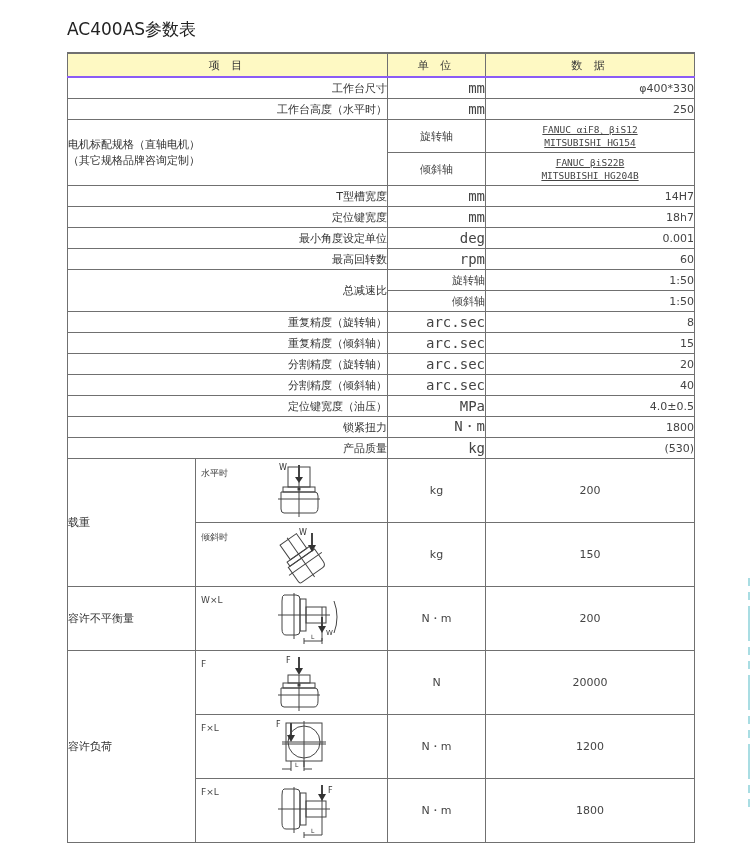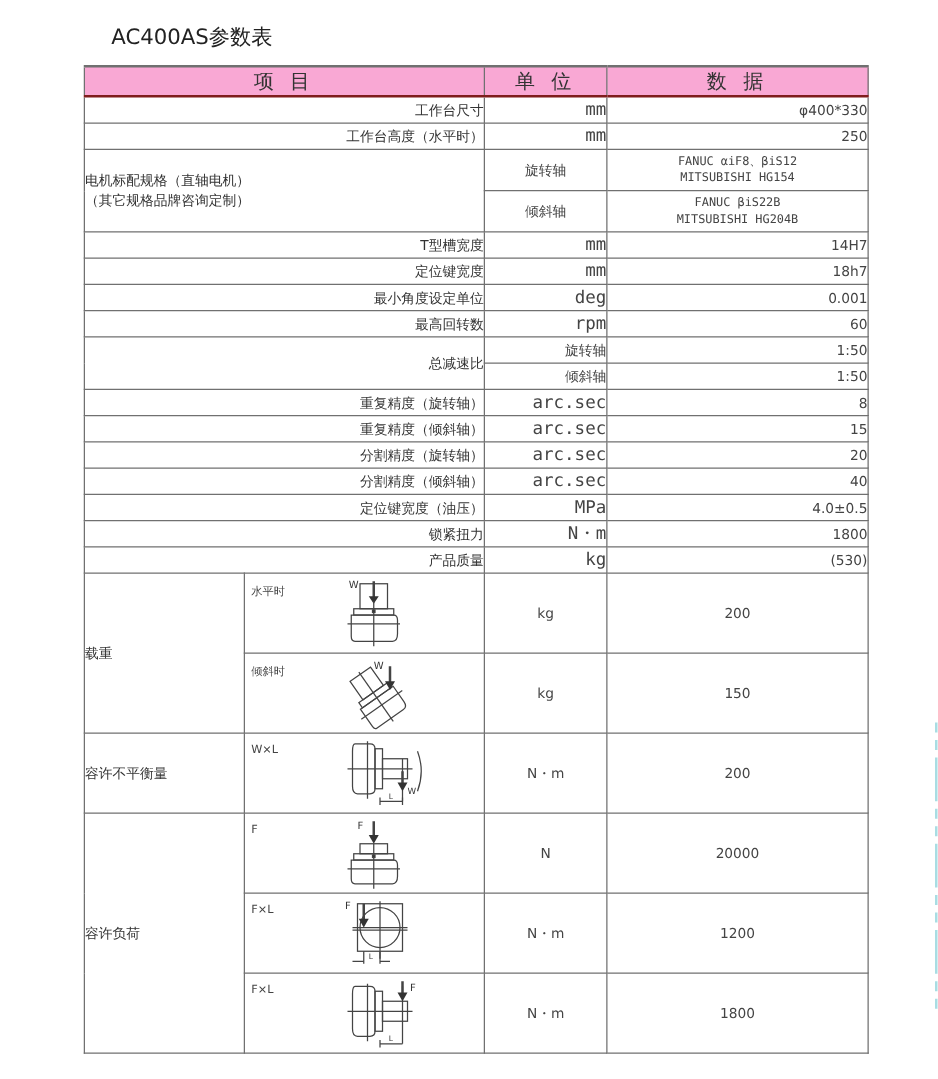--- a/index.html
+++ b/index.html
@@ -1,28 +1,28 @@
 <!DOCTYPE html>
 <html><head>
 <meta charset="utf-8">
 <style>
   html, body { margin: 0; padding: 0; background: #ffffff; }
   body { width: 750px; height: 863px; position: relative; overflow: hidden;
          font-family: "DejaVu Sans", "Liberation Sans", sans-serif; color: #333; }
   .title { position: absolute; left: 67px; top: 18px; font-size: 17px; color: #222;
-           font-family: "DejaVu Sans", sans-serif; letter-spacing: 0px; margin-left: 22px; }
+           font-family: "DejaVu Sans", sans-serif; letter-spacing: 0px; }
   table.spec { position: absolute; left: 67px; top: 52px; width: 627px;
                border-collapse: collapse; table-layout: fixed; font-size: 11px; }
   table.spec td, table.spec th { border: 1px solid #707070; padding: 0; }
-  table.spec th { background: #f9a8d4; font-weight: normal; height: 22px; font-size: 16px;
-                  letter-spacing: 4px; color: #333; border-bottom: 2px solid #7f1d1d; border-top: 2px solid #707070; }
+  table.spec th { background: #fef9c3; font-weight: normal; height: 22px; font-size: 11px;
+                  letter-spacing: 4px; color: #333; border-bottom: 2px solid #8b5cf6; border-top: 2px solid #707070; }
   td.item { padding-left: 5px; text-align: left; color: #333; }
   td.unit, td.val { text-align: center; color: #444; }
   td.unit.small { font-size: 14px; font-family: "DejaVu Sans Mono", monospace; }
-  td.val .l2 { display: block; font-size: 9.5px; line-height: 13px; font-family: "DejaVu Sans Mono", monospace; }
+  td.val .l2 { display: block; font-size: 9.5px; line-height: 13px; font-family: "DejaVu Sans Mono", monospace; text-decoration: underline; }
   tr.r21 td { height: 20px; text-align: right; }
   tr.r33 td { height: 32px; }
   tr.r64 td { height: 63px; }
   td.sub { vertical-align: top; position: relative; margin-top: 17px; }
   td.sub .sublabel { position: absolute; left: 5px; top: 8px; font-size: 9px; color: #444; }
   td.sub svg { position: absolute; left: 78px; top: 2px; }
   .deco { position: absolute; left: 748px; top: 578px; width: 2px; height: 285px; }
   .deco span { display: block; width: 2px; background: #a9dde3; margin-bottom: 6px; }
 </style>
 </head>

